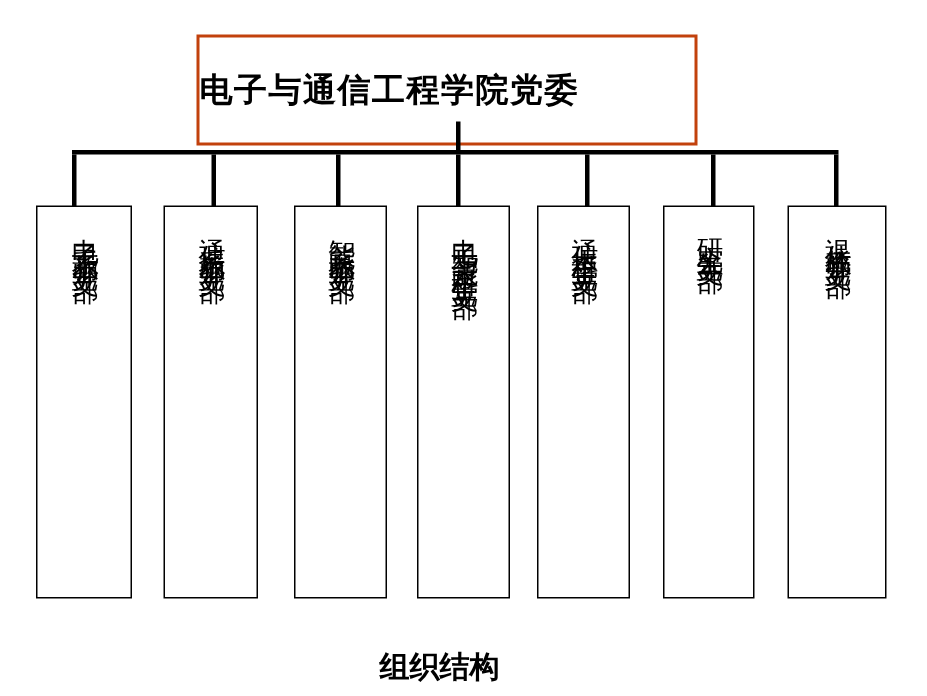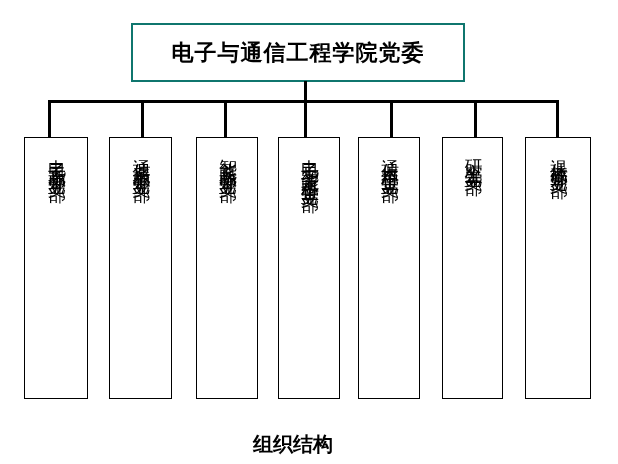--- a/index.html
+++ b/index.html
@@ -15,26 +15,25 @@
     font-family: "Liberation Serif", "DejaVu Serif", serif;
     color: #000000;
     overflow: hidden;
   }
   
   .root-box {
     position: absolute;
     left: 131px;
     top: 23px;
     width: 334px;
-    height: 59px;
-    border: 2px solid #0f766e;
+    height: 74px;
+    border: 2px solid #c2410c;
     box-sizing: border-box;
     display: flex;
     align-items: center;
-    justify-content: center;
   }
   .root-title {
     font-size: 22px;
     font-weight: bold;
     letter-spacing: 1px;
     white-space: nowrap;
   }
   
   .line {
     position: absolute;

